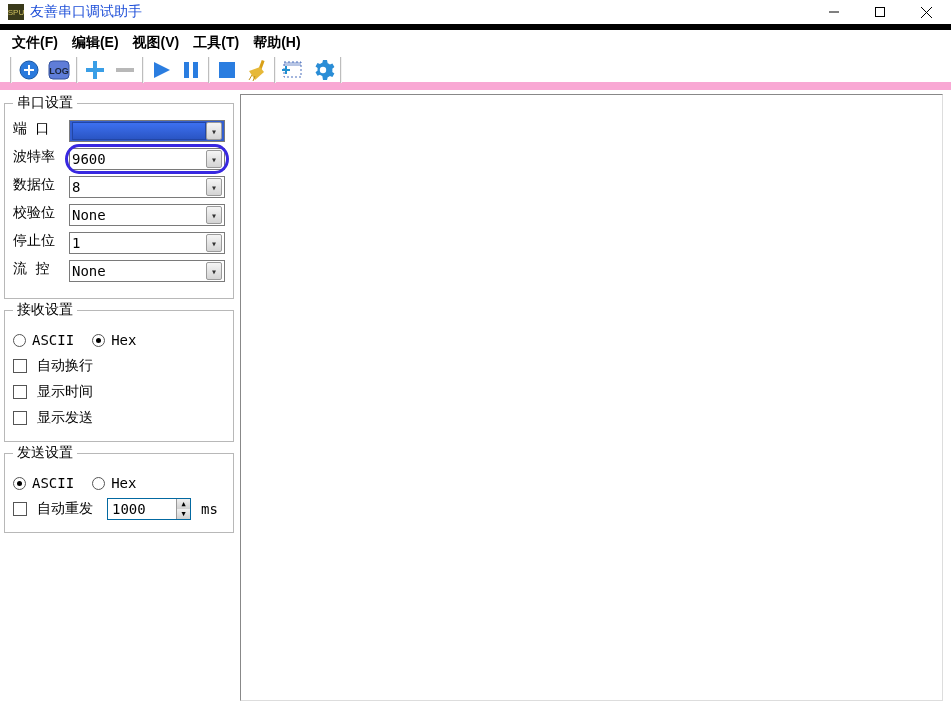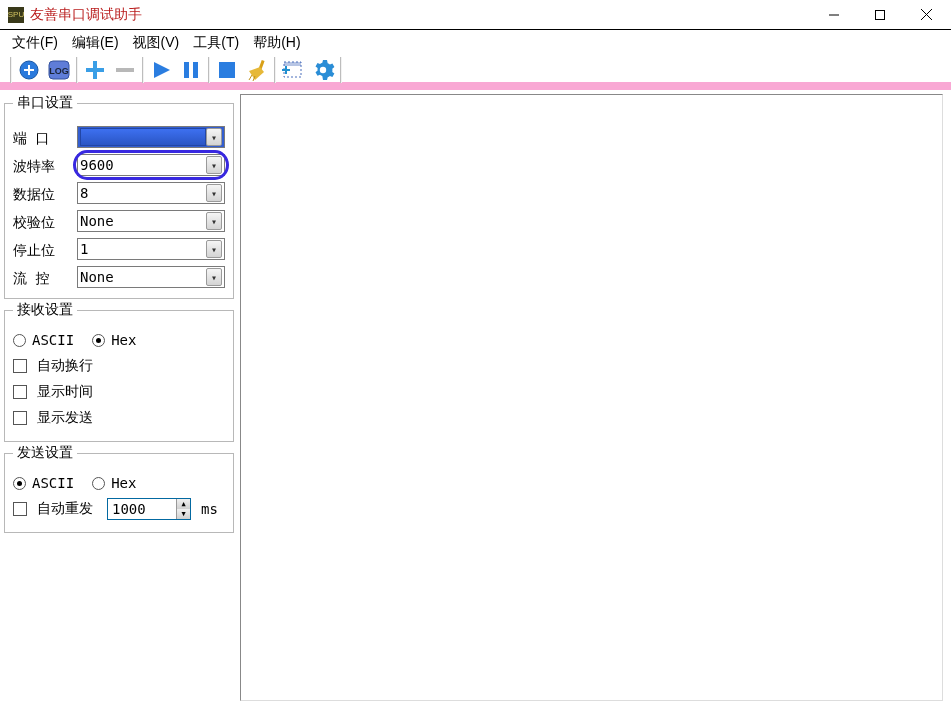--- a/index.html
+++ b/index.html
@@ -10,49 +10,49 @@
   width: 951px;
   height: 711px;
   overflow: hidden;
   color: #000;
 }
 .titlebar {
   display: flex;
   align-items: center;
   height: 30px;
   padding: 0 2px 0 8px;
-  border-bottom: 1px solid #000000;
+  border-bottom: 6px solid #000000;
 }
 .app-icon {
   width: 16px; height: 16px;
   background: #3a3a1a;
   display: flex; align-items: center; justify-content: center;
   font-size: 8px; color: #cfc060;
   margin-right: 6px;
 }
-.title-text { flex: 0 0 auto; font-size: 14px; color: #b91c1c; }
+.title-text { flex: 0 0 auto; font-size: 14px; color: #1d4ed8; }
 .title-spacer { flex: 1; }
 .win-btn {
   width: 46px; height: 30px;
   display: flex; align-items: center; justify-content: center;
   background: transparent;
   border: none;
   cursor: pointer;
 }
 .win-btn svg { stroke: #000; stroke-width: 1; fill: none; }
 
 .menubar {
   display: flex;
   align-items: center;
   gap: 2px;
   height: 26px;
   padding: 0 6px;
   font-size: 14px;
 }
-.menu-item { padding: 2px 6px; cursor: default; }
+.menu-item { padding: 2px 6px; cursor: default; font-weight: bold; }
 
 .toolbar-row {
   display: flex;
   align-items: center;
   height: 34px;
   padding: 2px 4px 0 8px;
   border-bottom: 8px solid #f9a8d4;
   gap: 0;
 }
 .tb-sep {
@@ -85,23 +85,23 @@
   font-family: "SimSun","NSimSun",monospace;
   font-size: 14px;
 }
 fieldset.panel legend {
   padding: 0 4px;
   font-size: 14px;
   font-family: "SimSun","NSimSun",monospace;
 }
 .form-row {
   display: flex;
-  align-items: flex-end;
+  align-items: flex-start;
   height: 28px;
-  gap: 16px;
+  gap: 8px;
 }
 .form-label { width: 48px; white-space: nowrap; letter-spacing: 0; }
 select.combo, .combo-box {
   flex: 1;
   height: 22px;
   border: 1px solid #7a7a7a;
   background: #fff;
   font-family: "SimSun","NSimSun",monospace;
   font-size: 14px;
   padding: 0 2px;

